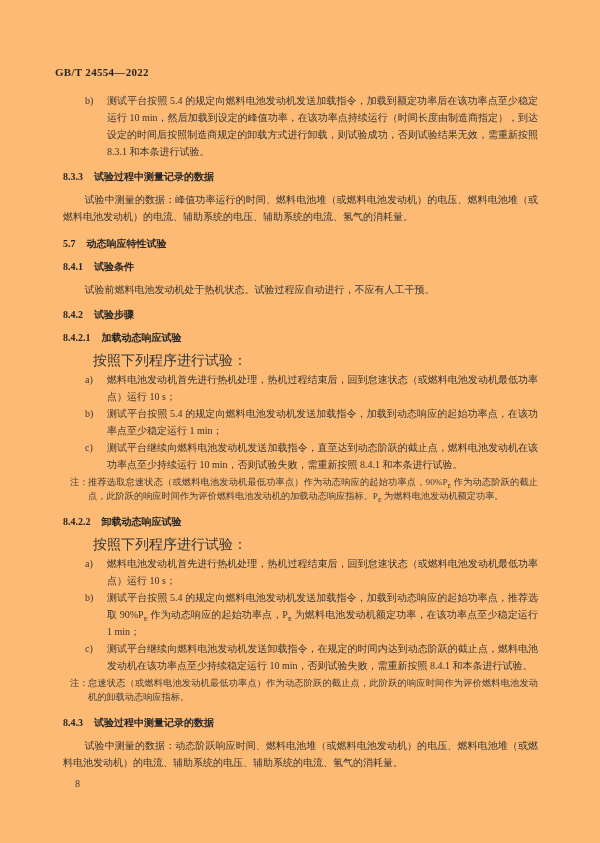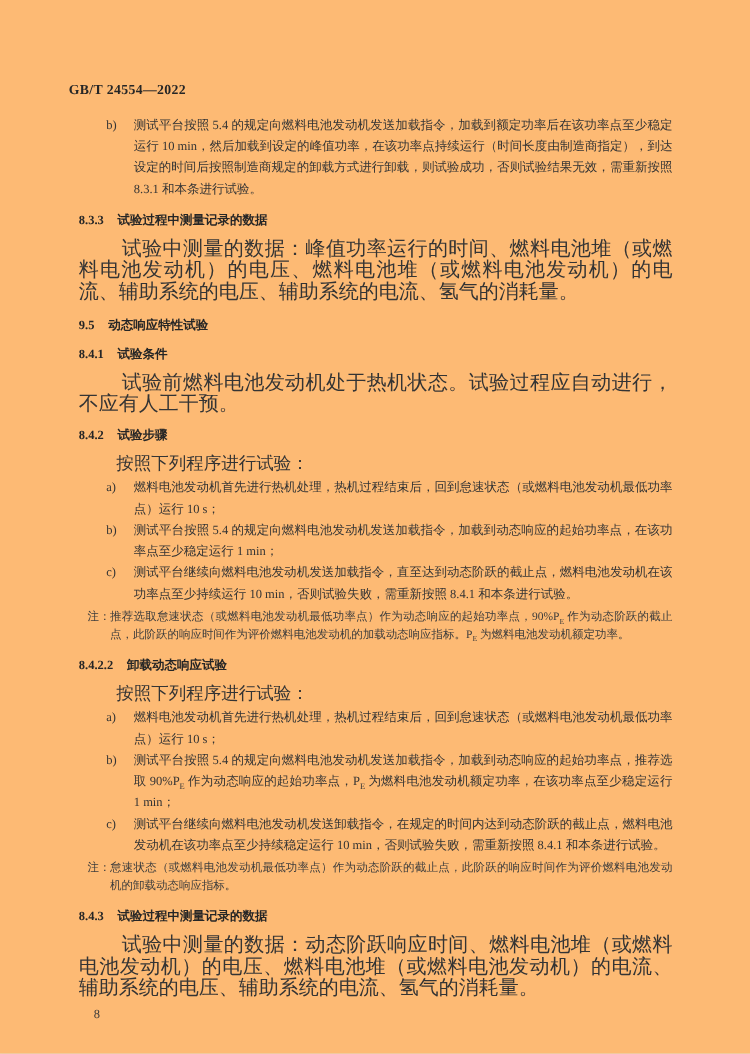--- a/index.html
+++ b/index.html
@@ -5,21 +5,21 @@
   html,body{margin:0;padding:0;background:#e9e9e7;}
   .page{
     width:600px;height:843px;margin:0 auto;background:#fdba74;
     font-family:"Liberation Serif","DejaVu Serif",serif;color:#343434;
     position:relative;box-sizing:border-box;padding:66px 62px 0 63px;
     box-shadow:0 0 4px rgba(0,0,0,0.08);
   }
   .doc-header{font-weight:bold;font-size:11px;line-height:13px;margin-left:-8px;color:#262626;letter-spacing:0.3px;}
   .h{font-weight:bold;font-size:10px;line-height:15px;color:#262626;}
   .h .h-num{margin-right:11px;}
-  .para{font-size:16px;line-height:17px;text-align:justify;text-indent:2.15em;margin:0;}
+  .para{font-size:10px;line-height:17px;text-align:justify;text-indent:2.15em;margin:0;}
   .intro{font-size:14px;line-height:17px;text-indent:2.15em;margin:0;}
   .list{margin-left:22px;font-size:10px;line-height:17px;}
   .li{display:flex;}
   .li-label{width:22px;flex:none;}
   .li-text{flex:1;text-align:justify;}
   .cont-line{margin-left:44px;font-size:10px;line-height:17px;}
   .note{margin-left:7px;display:flex;font-size:9.2px;line-height:13.5px;color:#3c3c3c;}
   .note-label{width:18px;flex:none;}
   .note-text{flex:1;text-align:justify;}
   sub{font-size:0.68em;line-height:0;}
@@ -40,32 +40,35 @@
       <span class="li-text">测试平台按照 5.4 的规定向燃料电池发动机发送加载指令，加载到额定功率后在该功率点至少稳定运行 10 min，然后加载到设定的峰值功率，在该功率点持续运行（时间长度由制造商指定），到达设定的时间后按照制造商规定的卸载方式进行卸载，则试验成功，否则试验结果无效，需重新按照 8.3.1 和本条进行试验。</span>
     </div>
   </div>
 
   <div class="h mt9">
     <span class="h-num">8.3.3</span><span>试验过程中测量记录的数据</span>
   </div>
   <p class="para mt7">试验中测量的数据：峰值功率运行的时间、燃料电池堆（或燃料电池发动机）的电压、燃料电池堆（或燃料电池发动机）的电流、辅助系统的电压、辅助系统的电流、氢气的消耗量。</p>
 
   <div class="h mt11">
-    <span class="h-num">9.5</span><span>动态响应特性试验</span>
+    <span class="h-num">5.7</span><span>动态响应特性试验</span>
   </div>
 
   <div class="h mt8">
     <span class="h-num">8.4.1</span><span>试验条件</span>
   </div>
   <p class="para mt7">试验前燃料电池发动机处于热机状态。试验过程应自动进行，不应有人工干预。</p>
 
   <div class="h mt9">
     <span class="h-num">8.4.2</span><span>试验步骤</span>
   </div>
 
+  <div class="h mt8">
+    <span class="h-num">8.4.2.1</span><span>加载动态响应试验</span>
+  </div>
   <p class="intro mt7">按照下列程序进行试验：</p>
   <div class="list mt2">
     <div class="li">
       <span class="li-label">a)</span>
       <span class="li-text">燃料电池发动机首先进行热机处理，热机过程结束后，回到怠速状态（或燃料电池发动机最低功率点）运行 10 s；</span>
     </div>
     <div class="li">
       <span class="li-label">b)</span>
       <span class="li-text">测试平台按照 5.4 的规定向燃料电池发动机发送加载指令，加载到动态响应的起始功率点，在该功率点至少稳定运行 1 min；</span>
     </div>

